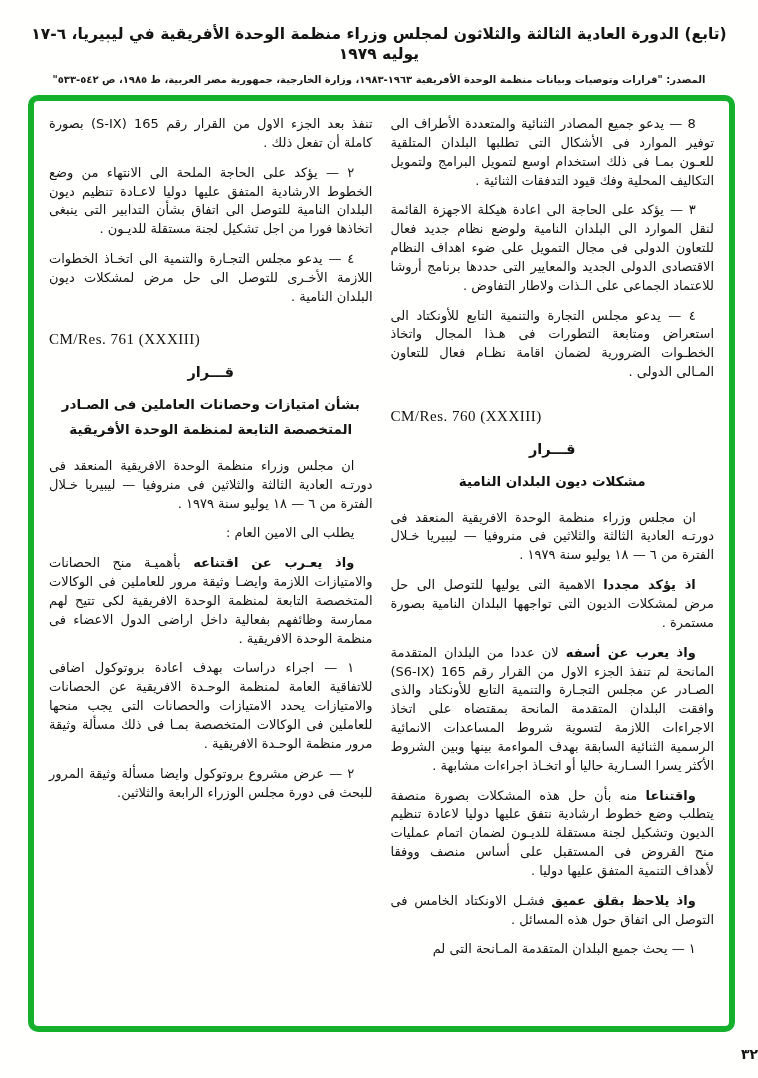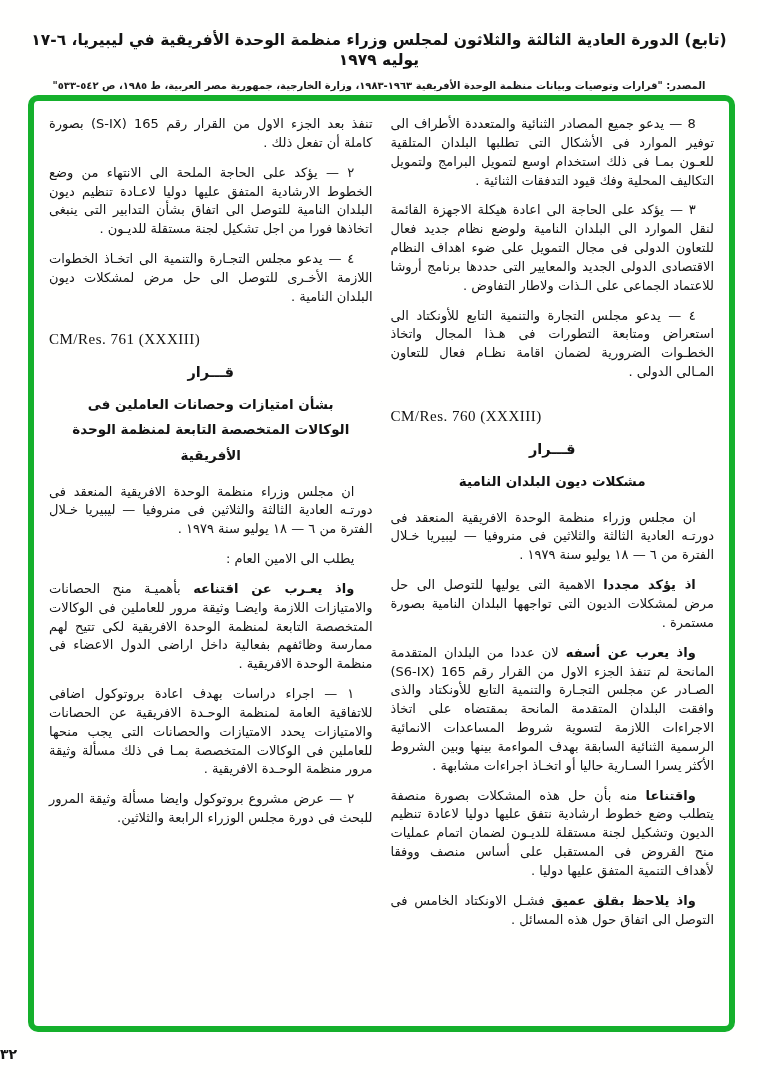--- a/index.html
+++ b/index.html
@@ -5,21 +5,21 @@
   html,body{margin:0;padding:0;background:#e8e8e8;}
   .page{
     position:relative;
     width:758px;height:1078px;
     background:#fffffe;
     margin:0 auto;
     font-family:"DejaVu Sans",sans-serif;
     color:#141414;
     overflow:hidden;
   }
-  .header{ text-align:center; padding-top:30px; direction:rtl; }
+  .header{ text-align:center; padding-top:24px; direction:rtl; }
   .doc-title{
     font-size:15.5px; font-weight:bold; line-height:1.3;
     padding:0 20px;
   }
   .source-line{
     font-size:10px; font-weight:bold; margin-top:10px; color:#1a1a1a;
     padding:0 30px;
   }
   .doc-box{
     position:absolute; left:28px; top:95px;
@@ -45,21 +45,21 @@
   .res-heading{
     text-align:center; font-weight:bold; font-size:14.5px;
     margin:16px 0 12px 0;
   }
   .res-subheading{
     text-align:center; font-weight:bold; font-size:13.5px;
     line-height:1.9; margin:0 auto 14px auto; max-width:300px;
   }
   .page-number{
     position:absolute; bottom:16px; left:0; width:100%;
-    text-align:left; font-weight:bold; font-size:14px;
+    text-align:right; font-weight:bold; font-size:14px;
     letter-spacing:5px;
   }
 </style>
 </head>
 <body>
 
 <div class="page">
 
   <div class="header">
     <div class="doc-title">(تابع) الدورة العادية الثالثة والثلاثون لمجلس وزراء منظمة الوحدة الأفريقية في ليبيريا، ٦-١٧ يوليه ١٩٧٩</div>
@@ -75,30 +75,31 @@
 
       <div class="ref">CM/Res. 760 (XXXIII)</div>
       <div class="res-heading">قـــرار</div>
       <div class="res-subheading">مشكلات ديون البلدان النامية</div>
 
       <p class="para indent"><span class="lead"></span><span>ان مجلس وزراء منظمة الوحدة الافريقية المنعقد فى دورتـه العادية الثالثة والثلاثين فى منروفيا — ليبيريا خـلال الفترة من ٦ — ١٨ يوليو سنة ١٩٧٩ .</span></p>
       <p class="para indent"><span class="lead">اذ يؤكد مجددا</span><span> الاهمية التى يوليها للتوصل الى حل مرض لمشكلات الديون التى تواجهها البلدان النامية بصورة مستمرة .</span></p>
       <p class="para indent"><span class="lead">واذ يعرب عن أسفه</span><span> لان عددا من البلدان المتقدمة المانحة لم تنفذ الجزء الاول من القرار رقم 165 (S6-IX) الصـادر عن مجلس التجـارة والتنمية التابع للأونكتاد والذى وافقت البلدان المتقدمة المانحة بمقتضاه على اتخاذ الاجراءات اللازمة لتسوية شروط المساعدات الانمائية الرسمية الثنائية السابقة بهدف المواءمة بينها وبين الشروط الأكثر يسرا السـارية حاليا أو اتخـاذ اجراءات مشابهة .</span></p>
       <p class="para indent"><span class="lead">واقتناعا</span><span> منه بأن حل هذه المشكلات بصورة منصفة يتطلب وضع خطوط ارشادية نتفق عليها دوليا لاعادة تنظيم الديون وتشكيل لجنة مستقلة للديـون لضمان اتمام عمليات منح القروض فى المستقبل على أساس منصف ووفقا لأهداف التنمية المتفق عليها دوليا .</span></p>
       <p class="para indent"><span class="lead">واذ يلاحظ بقلق عميق</span><span> فشـل الاونكتاد الخامس فى التوصل الى اتفاق حول هذه المسائل .</span></p>
+      <p class="para indent"><span class="lead"></span><span>١ — يحث جميع البلدان المتقدمة المـانحة التى لم</span></p>
     </div>
 
     <div class="col col-left">
       <p class="para"><span class="lead"></span><span>تنفذ بعد الجزء الاول من القرار رقم 165 (S-IX) بصورة كاملة أن تفعل ذلك .</span></p>
       <p class="para indent"><span class="lead"></span><span>٢ — يؤكد على الحاجة الملحة الى الانتهاء من وضع الخطوط الارشادية المتفق عليها دوليا لاعـادة تنظيم ديون البلدان النامية للتوصل الى اتفاق بشأن التدابير التى ينبغى اتخاذها فورا من اجل تشكيل لجنة مستقلة للديـون .</span></p>
       <p class="para indent"><span class="lead"></span><span>٤ — يدعو مجلس التجـارة والتنمية الى اتخـاذ الخطوات اللازمة الأخـرى للتوصل الى حل مرض لمشكلات ديون البلدان النامية .</span></p>
 
       <div class="ref">CM/Res. 761 (XXXIII)</div>
       <div class="res-heading">قـــرار</div>
-      <div class="res-subheading">بشأن امتيازات وحصانات العاملين فى الوكالات المتخصصة التابعة لمنظمة الوحدة الأفريقية</div>
+      <div class="res-subheading">بشأن امتيازات وحصانات العاملين فى الصـادر المتخصصة التابعة لمنظمة الوحدة الأفريقية</div>
 
       <p class="para indent"><span class="lead"></span><span>ان مجلس وزراء منظمة الوحدة الافريقية المنعقد فى دورتـه العادية الثالثة والثلاثين فى منروفيا — ليبيريا خـلال الفترة من ٦ — ١٨ يوليو سنة ١٩٧٩ .</span></p>
       <p class="para indent"><span class="lead"></span><span>يطلب الى الامين العام :</span></p>
       <p class="para indent"><span class="lead">واذ يعـرب عن اقتناعه</span><span> بأهميـة منح الحصانات والامتيازات اللازمة وايضـا وثيقة مرور للعاملين فى الوكالات المتخصصة التابعة لمنظمة الوحدة الافريقية لكى تتيح لهم ممارسة وظائفهم بفعالية داخل اراضى الدول الاعضاء فى منظمة الوحدة الافريقية .</span></p>
       <p class="para indent"><span class="lead"></span><span>١ — اجراء دراسات بهدف اعادة بروتوكول اضافى للاتفاقية العامة لمنظمة الوحـدة الافريقية عن الحصانات والامتيازات يحدد الامتيازات والحصانات التى يجب منحها للعاملين فى الوكالات المتخصصة بمـا فى ذلك مسألة وثيقة مرور منظمة الوحـدة الافريقية .</span></p>
       <p class="para indent"><span class="lead"></span><span>٢ — عرض مشروع بروتوكول وايضا مسألة وثيقة المرور للبحث فى دورة مجلس الوزراء الرابعة والثلاثين.</span></p>
     </div>
 
   </div>
 

